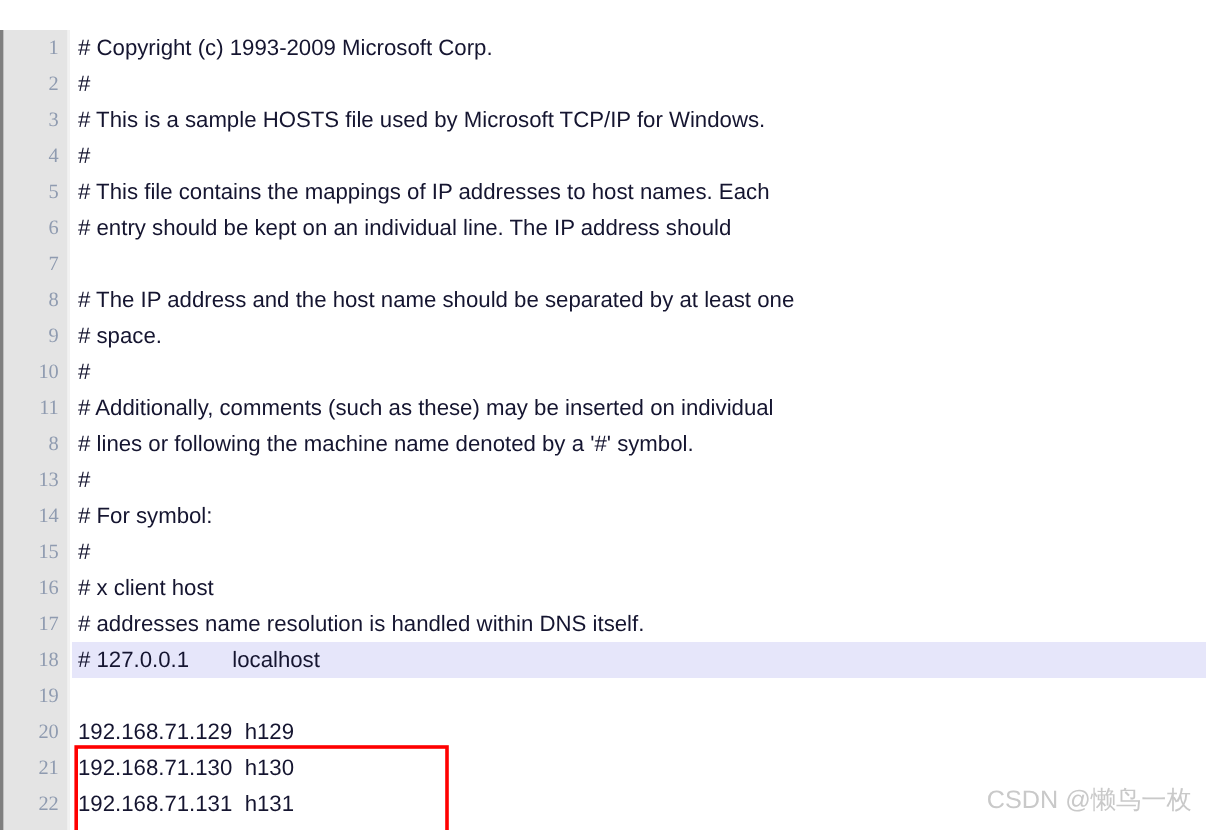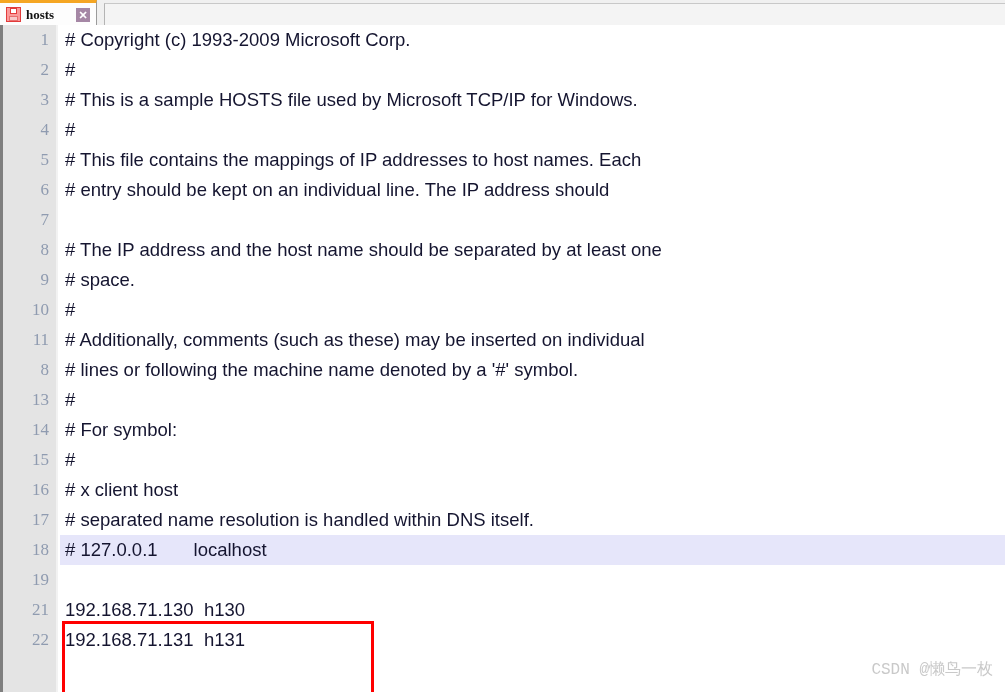--- a/index.html
+++ b/index.html
@@ -196,43 +196,32 @@
     box-sizing: border-box;
     z-index: 5;
     pointer-events: none;
   }
 
   
   .watermark {
     position: absolute;
     right: 12px;
     bottom: 12px;
-    font-family: Liberation Mono, monospace;
-    font-size: 16px;
+    font-family: Liberation Sans, sans-serif;
+    font-size: 21px;
     color: #c9c9c9;
     white-space: nowrap;
     z-index: 6;
   }
 </style>
 </head>
 <body>
 
 <div id="app">
 
-  <div class="tabbar">
-    <div class="tabbar-rest"></div>
-    <div class="tab">
-      <span class="floppy-icon">
-        <span class="shutter"></span>
-        <span class="label"></span>
-      </span>
-      <span class="tab-title">hosts</span>
-      <span class="tab-close">✕</span>
-    </div>
-  </div>
 
   <div class="editor">
     <div class="editor-inner">
       <div class="gutter"></div>
       <div class="rows" id="rows">
           <div class="row"><span class="lineno">1</span><span class="code"># Copyright (c) 1993-2009 Microsoft Corp.</span></div>
           <div class="row"><span class="lineno">2</span><span class="code">#</span></div>
           <div class="row"><span class="lineno">3</span><span class="code"># This is a sample HOSTS file used by Microsoft TCP/IP for Windows.</span></div>
           <div class="row"><span class="lineno">4</span><span class="code">#</span></div>
           <div class="row"><span class="lineno">5</span><span class="code"># This file contains the mappings of IP addresses to host names. Each</span></div>
@@ -240,23 +229,24 @@
           <div class="row"><span class="lineno">7</span></div>
           <div class="row"><span class="lineno">8</span><span class="code"># The IP address and the host name should be separated by at least one</span></div>
           <div class="row"><span class="lineno">9</span><span class="code"># space.</span></div>
           <div class="row"><span class="lineno">10</span><span class="code">#</span></div>
           <div class="row"><span class="lineno">11</span><span class="code"># Additionally, comments (such as these) may be inserted on individual</span></div>
           <div class="row"><span class="lineno">8</span><span class="code"># lines or following the machine name denoted by a '#' symbol.</span></div>
           <div class="row"><span class="lineno">13</span><span class="code">#</span></div>
           <div class="row"><span class="lineno">14</span><span class="code"># For symbol:</span></div>
           <div class="row"><span class="lineno">15</span><span class="code">#</span></div>
           <div class="row"><span class="lineno">16</span><span class="code"># x client host</span></div>
-          <div class="row"><span class="lineno">17</span><span class="code"># separated name resolution is handled within DNS itself.</span></div>
+          <div class="row"><span class="lineno">17</span><span class="code"># addresses name resolution is handled within DNS itself.</span></div>
           <div class="row current"><div class="hl"></div><span class="lineno">18</span><span class="code"># 127.0.0.1       localhost</span></div>
           <div class="row"><span class="lineno">19</span><span class="code"></span></div>
+          <div class="row"><span class="lineno">20</span><span class="code">192.168.71.129  h129</span></div>
           <div class="row"><span class="lineno">21</span><span class="code">192.168.71.130  h130</span></div>
           <div class="row"><span class="lineno">22</span><span class="code">192.168.71.131  h131</span></div>
         </div>
       <div class="redbox"></div>
       <div class="watermark">CSDN @懒鸟一枚</div>
     </div>
   </div>
 
 </div>
 

